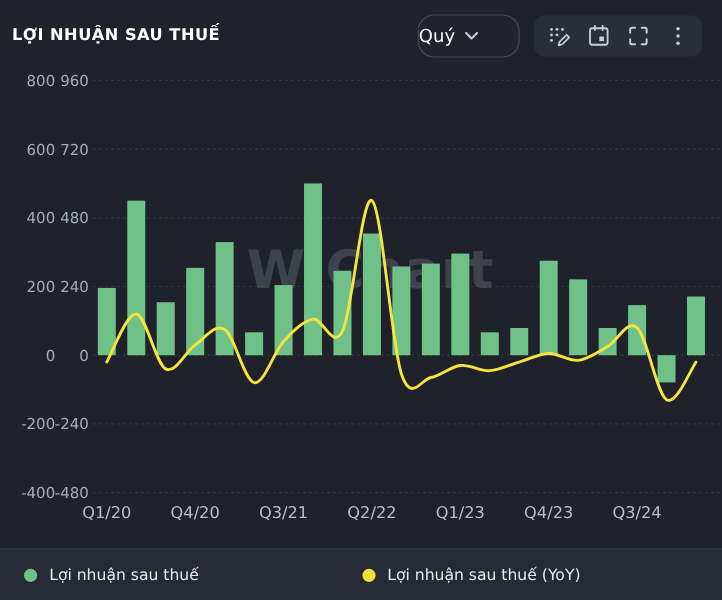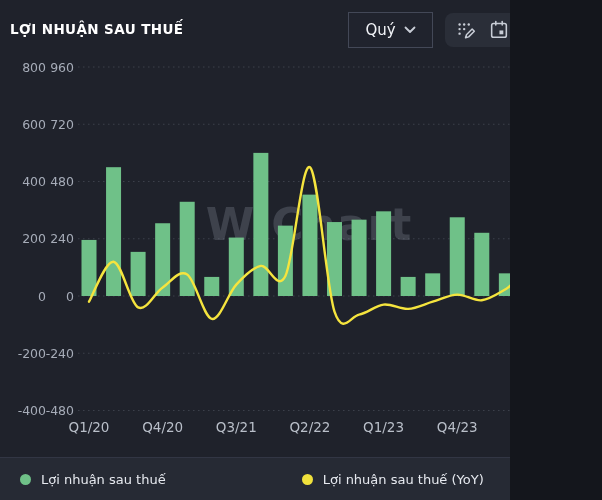--- a/index.html
+++ b/index.html
@@ -1,30 +1,30 @@
 <!DOCTYPE html>
 <html><head>
 <meta charset="utf-8">
 <style>
   html,body{margin:0;padding:0;background:#14161c;}
   #app{
-    position:relative;width:510px;height:500px;overflow:hidden;
+    position:relative;width:602px;height:500px;overflow:hidden;
     background:#1f222b;
     font-family:"DejaVu Sans","Liberation Sans",sans-serif;
   }
   
   #header{position:absolute;left:0;top:0;width:602px;height:55px;}
   #title{
     position:absolute;left:10px;top:21px;
     color:#ffffff;font-size:13.5px;font-weight:700;letter-spacing:.4px;
   }
   #period-btn{
     position:absolute;left:348px;top:12px;width:85px;height:36px;
-    box-sizing:border-box;border:1px solid #434857;border-radius:0;
-    background:#20232d;display:flex;align-items:center;justify-content:center;gap:8px;
+    box-sizing:border-box;border:1px solid #434857;border-radius:14px;
+    background:#20232d;display:flex;align-items:center;gap:8px;
     cursor:pointer;
   }
   #period-btn .lbl{color:#f2f4f8;font-size:15px;}
   .chev{width:12px;height:8px;}
   #icon-group{
     position:absolute;left:445px;top:13px;width:140px;height:34px;
     background:#2a2e38;border-radius:8px;
     display:flex;align-items:center;justify-content:space-around;padding:0 4px;box-sizing:border-box;
   }
   .tool{width:26px;height:26px;display:flex;align-items:center;justify-content:center;cursor:pointer;border-radius:6px;}

